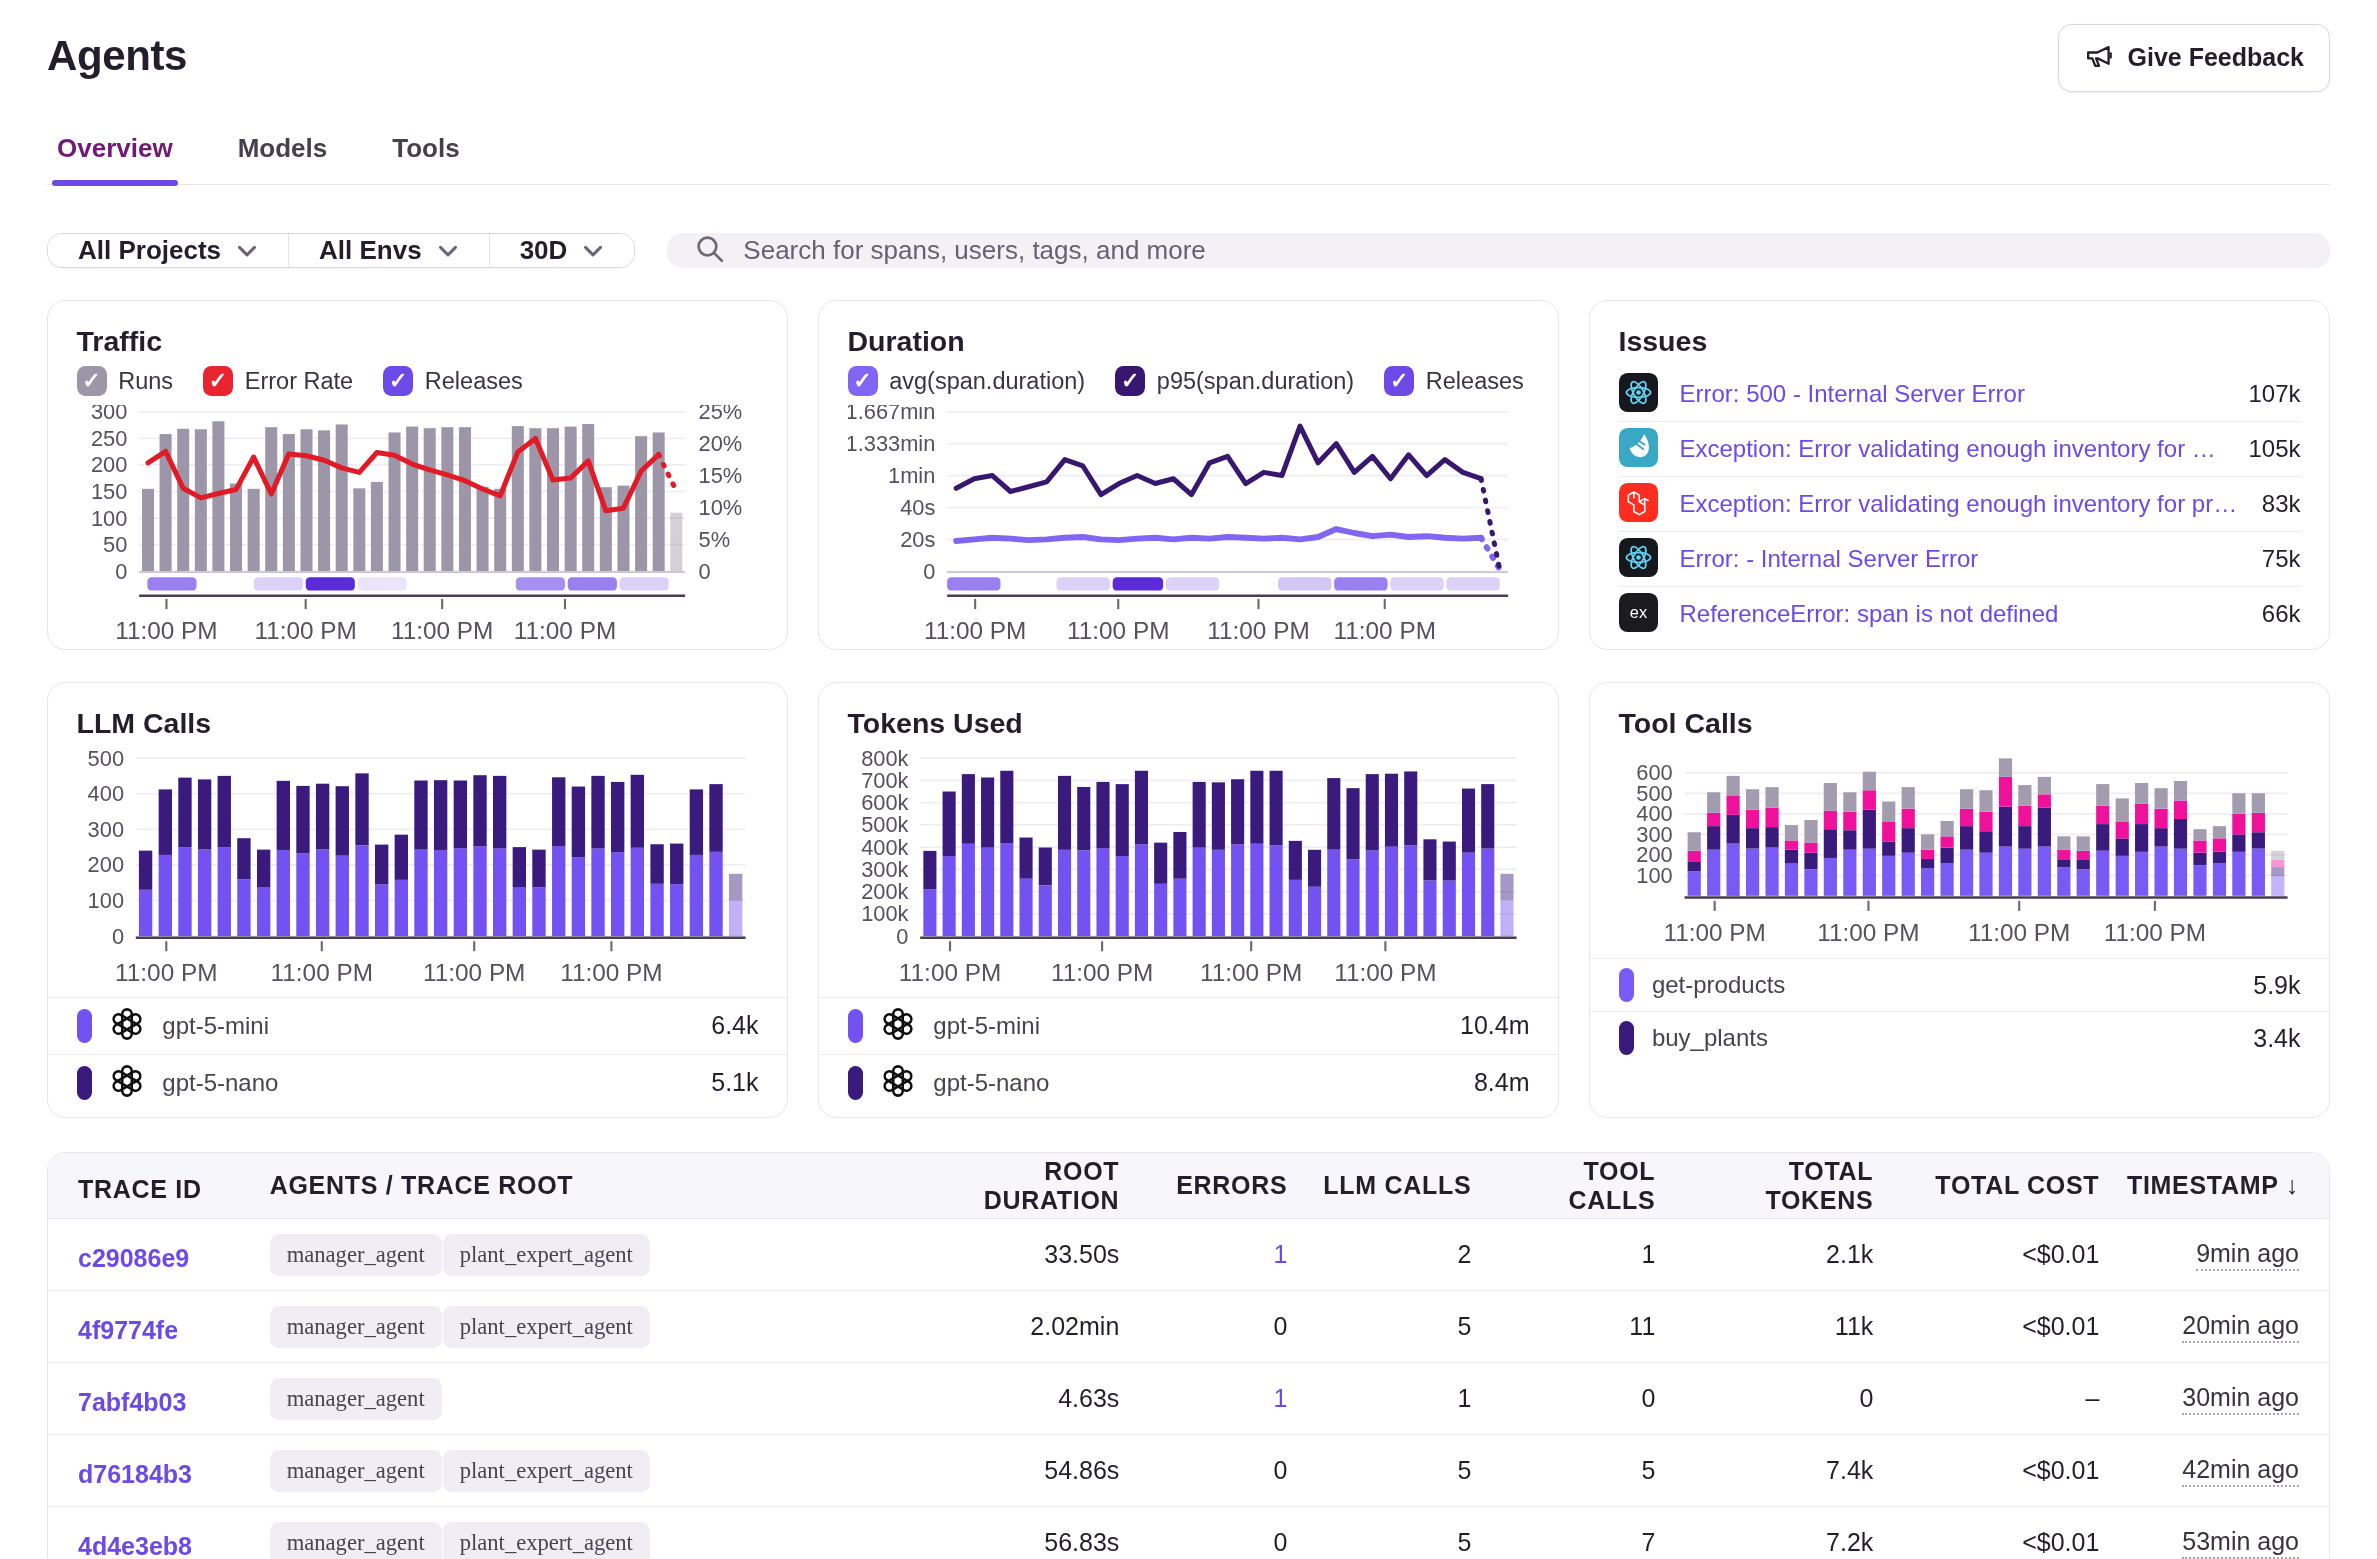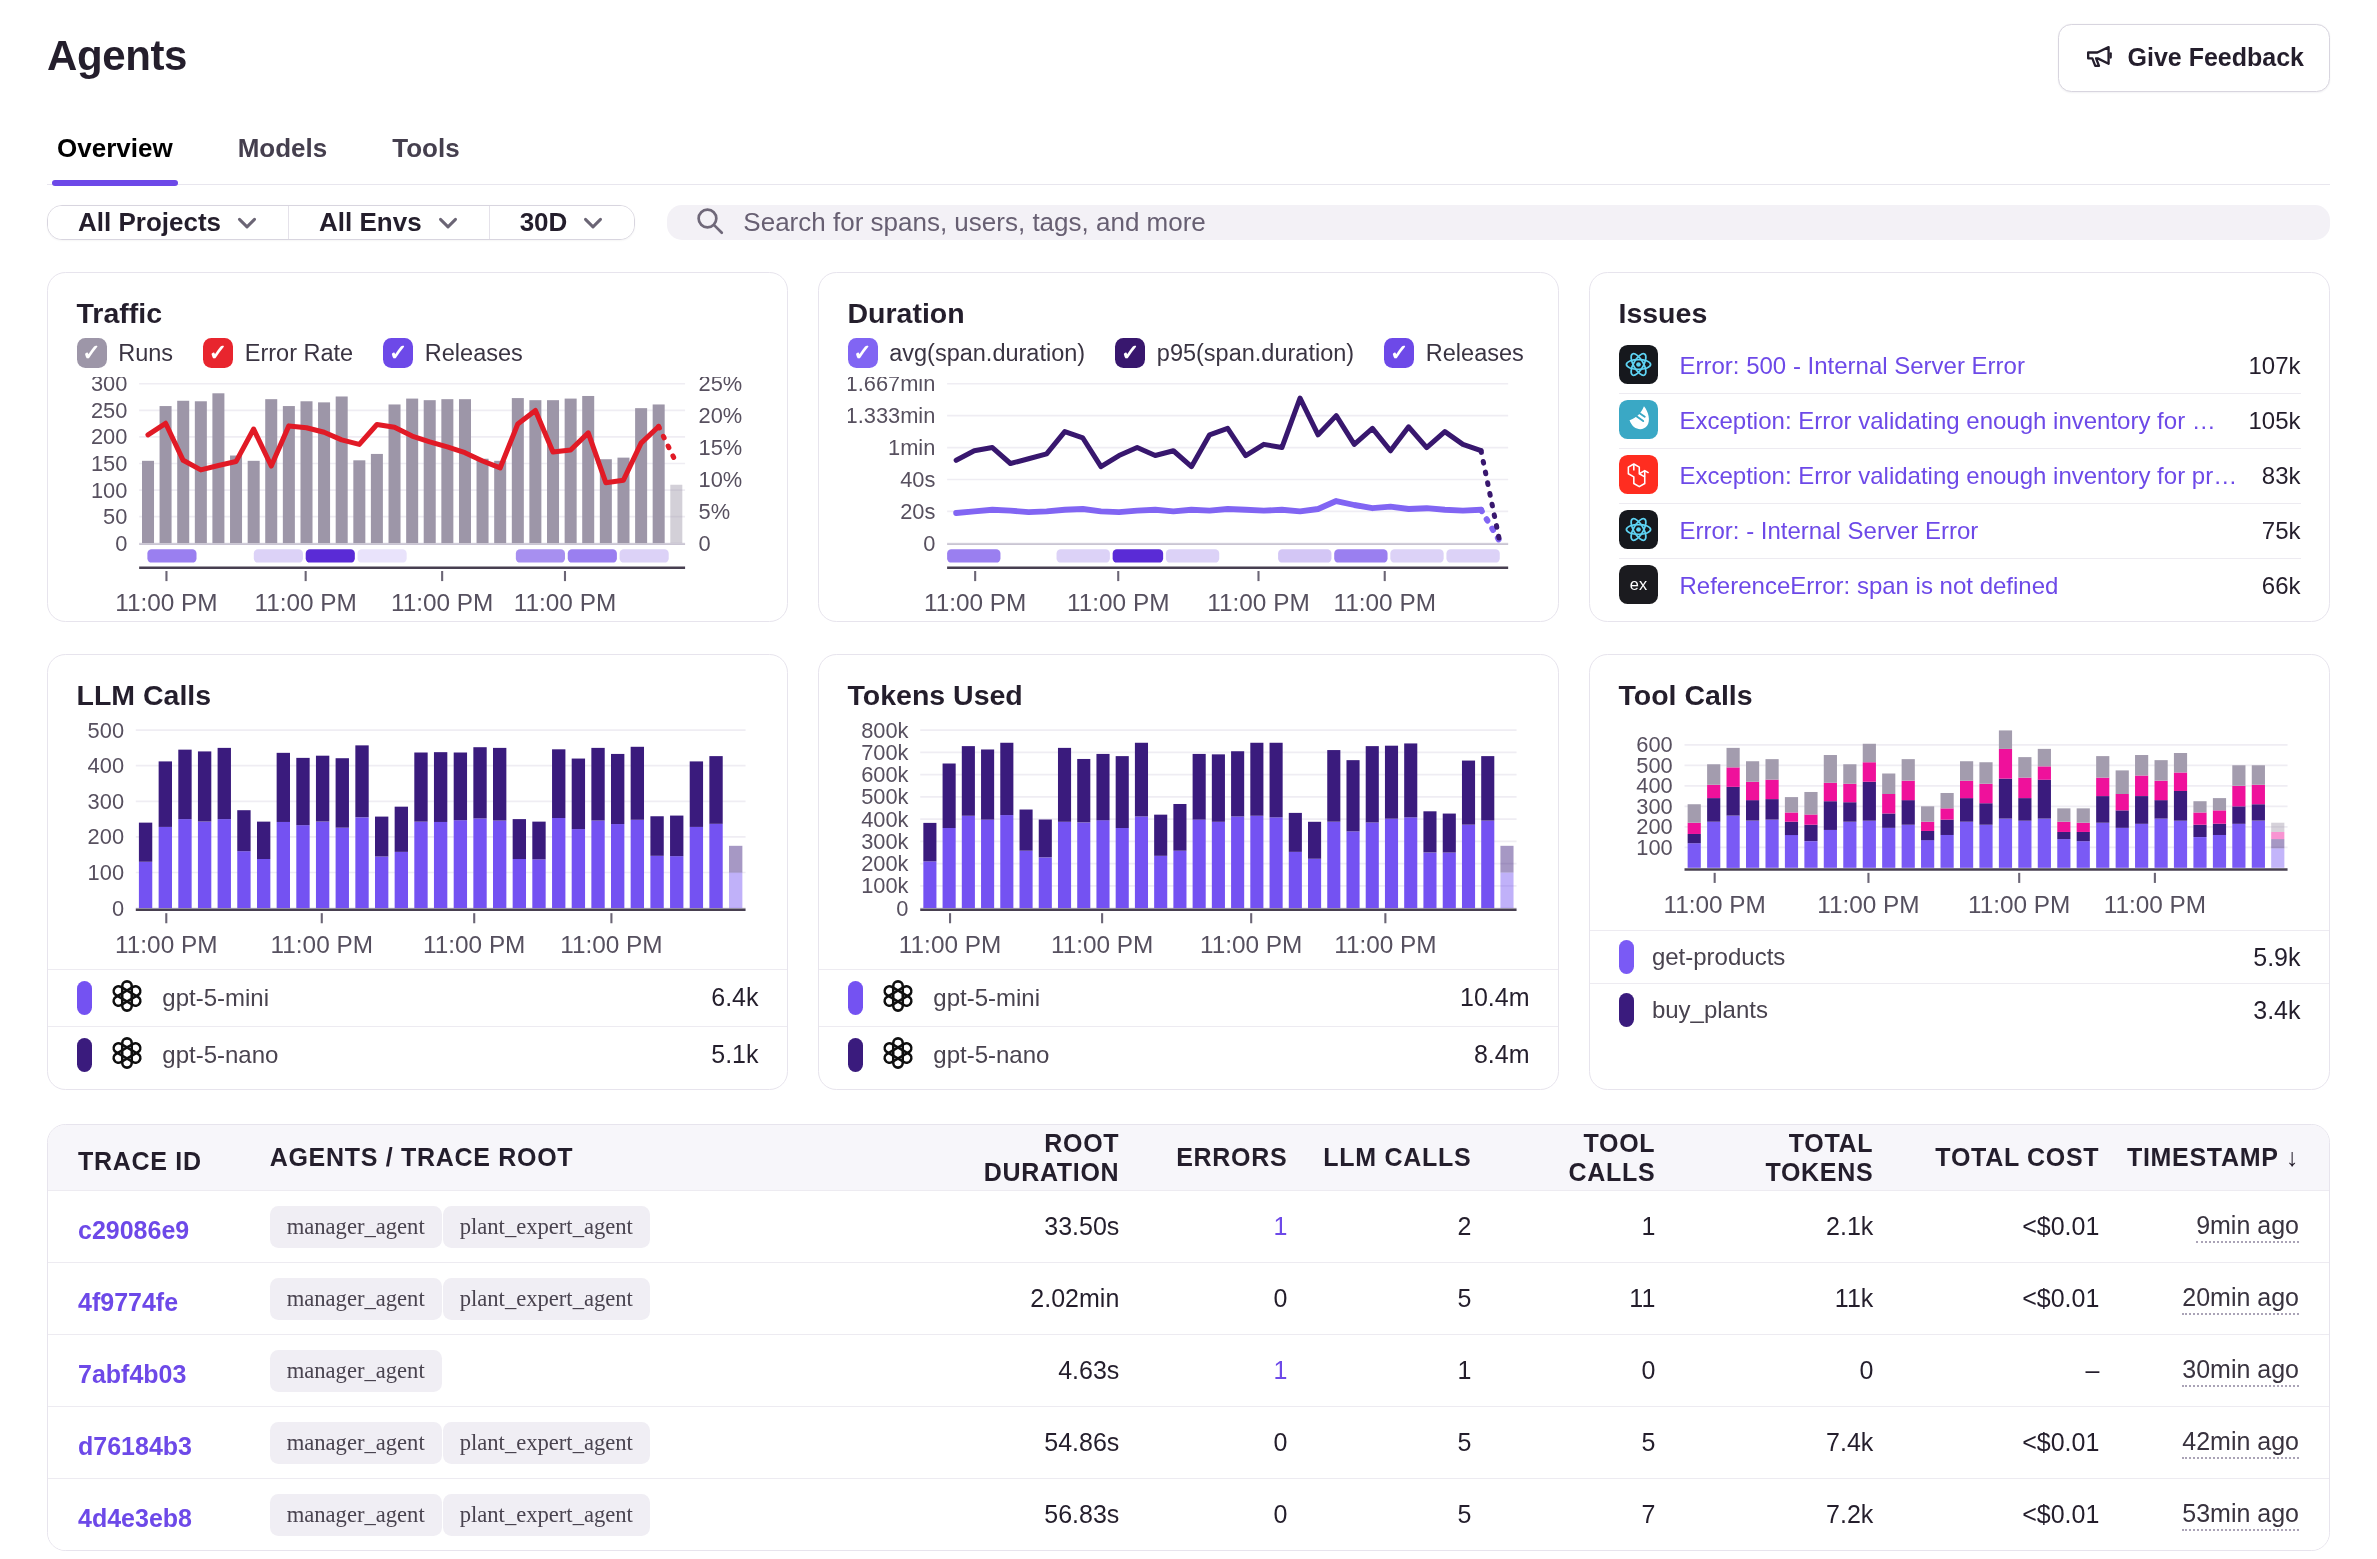--- a/index.html
+++ b/index.html
@@ -9,25 +9,25 @@
 
   .topbar { display:flex; justify-content:space-between; align-items:flex-start; }
   .title { font-size:42px; font-weight:800; letter-spacing:-0.4px; margin-top:8.4px; }
   .feedback { display:inline-flex; align-items:center; gap:13.4px; background:#fff;
     border:1.7px solid #d8d5df; border-radius:13.4px; padding:15px 25px; font-size:25px;
     font-weight:700; color:#241e2c; cursor:pointer; box-shadow:0 0.8px 1.7px rgba(40,30,60,.06);
     font-family:inherit; }
 
   .tabs { display:flex; gap:55px; margin-top:28.5px; border-bottom:1.7px solid #e8e6ee; padding:0 5px; }
   .tab { font-size:26px; font-weight:600; color:#453f4e; padding:13.4px 5px 20px; position:relative; cursor:pointer; }
-  .tab.active { color:#000000; }
+  .tab.active { color:#701a75; }
   .tab.active::after { content:""; position:absolute; left:0; right:0; bottom:-1.7px; height:5.9px;
     border-radius:3.4px; background:#6d49e8; }
 
-  .filters { display:flex; gap:32px; margin-top:20px; align-items:stretch; }
+  .filters { display:flex; gap:32px; margin-top:48px; align-items:stretch; }
   .segmented { display:flex; border:1.7px solid #d8d5df; border-radius:15px; background:#fff;
     overflow:hidden; box-shadow:0 0.8px 1.7px rgba(40,30,60,.05); }
   .seg { display:flex; align-items:center; gap:15px; padding:0 30px; font-size:26px; font-weight:700;
     color:#241e2c; background:#fff; border:none; border-left:1.7px solid #e5e2ea; cursor:pointer;
     font-family:inherit; }
   .seg:first-child { border-left:none; }
   .search { flex:1; background:#f3f1f6; border-radius:15px; display:flex; align-items:center;
     gap:17px; padding:0 27px; }
   .search input { flex:1; border:none; background:transparent; outline:none; font-size:26px;
     color:#241e2c; font-family:inherit; }

